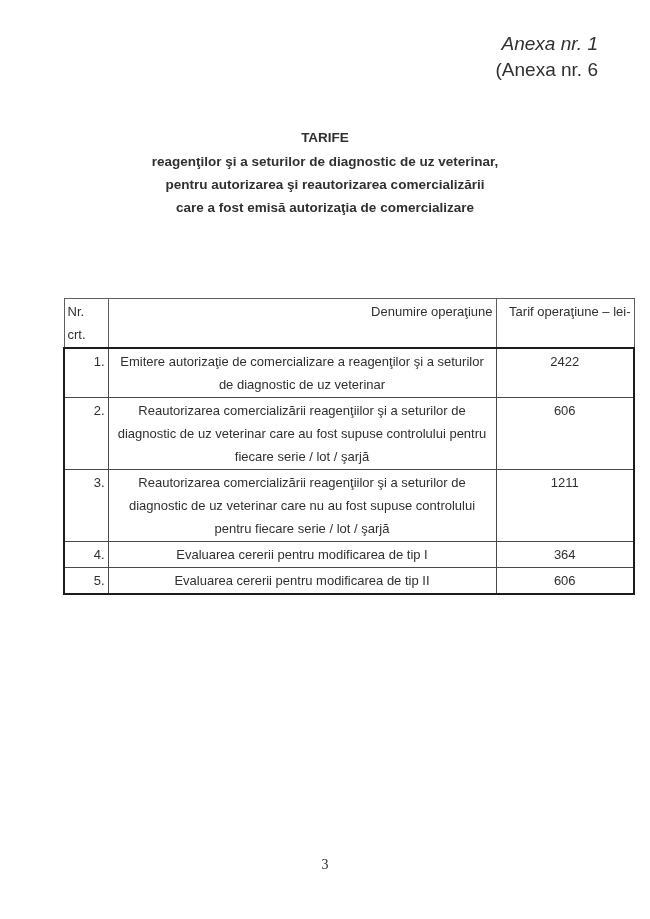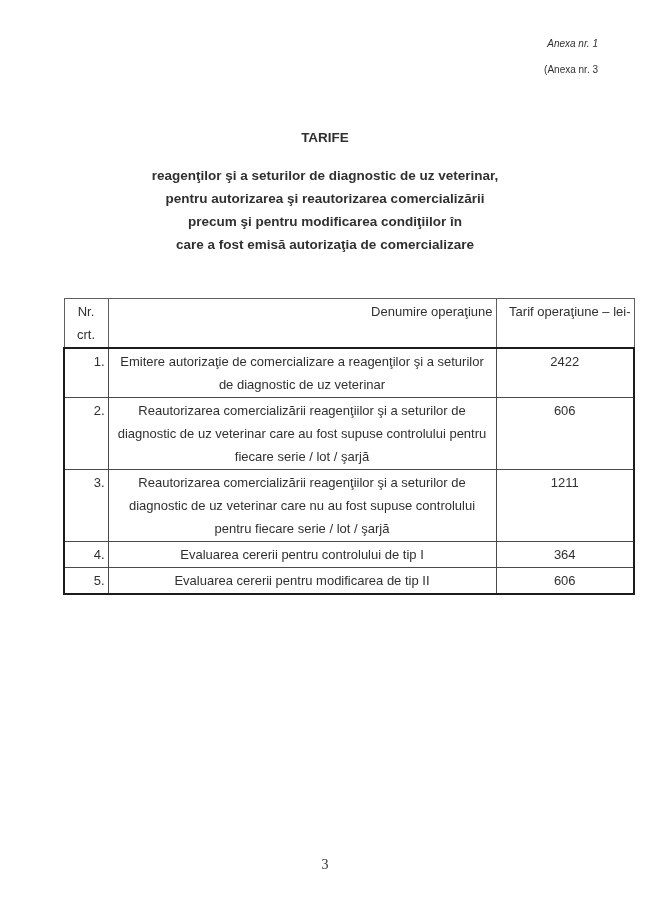--- a/index.html
+++ b/index.html
@@ -15,38 +15,38 @@
     font-family: "Liberation Sans", sans-serif;
     color: #303030;
     overflow: hidden;
   }
   
   .annex-block {
     position: absolute;
     top: 31px;
     right: 52px;
     text-align: right;
-    font-size: 10px;
+    font-size: 19px;
     line-height: 26px;
     white-space: nowrap;
   }
   .annex-line.italic { font-style: italic; }
 
   
   .title-block {
     position: absolute;
     top: 126px;
     left: 0;
     width: 650px;
     text-align: center;
     font-weight: bold;
     font-size: 13.5px;
     line-height: 23px;
   }
-  .title-heading { margin-bottom: 15px; }
+  .title-heading { margin-bottom: 1px; }
 
   
   table.tariff {
     position: absolute;
     top: 298px;
     left: 63px;
     width: 549px;
     border-collapse: collapse;
     table-layout: fixed;
     font-size: 13px;
@@ -56,21 +56,21 @@
     vertical-align: top;
     line-height: 23px;
     padding: 1px 3px;
     white-space: pre-line;
   }
   .col-nr    { width: 37px; }
   .col-den   { width: 381px; }
   .col-tarif { width: 131px; }
 
   thead td { height: 46px; }
-  thead .head-nr    { text-align: center; padding-right: 4px; }
+  thead .head-nr    { text-align: left; padding-right: 4px; }
   thead .head-den   { text-align: right; }
   thead .head-tarif { text-align: right; padding-left: 2px; white-space: nowrap; overflow: hidden; }
 
   
   table.tariff thead td { border-bottom: 2px solid #1c1c1c; }
   table.tariff tbody td { border-color: #4a4a4a; }
   table.tariff tbody tr td:first-child { border-left: 2px solid #1c1c1c; }
   table.tariff tbody tr td:last-child  { border-right: 2px solid #1c1c1c; text-align: center; }
   table.tariff tbody tr:last-child td  { border-bottom: 2px solid #1c1c1c; }
 
@@ -92,28 +92,27 @@
     font-size: 14px;
   }
 </style>
 </head>
 <body>
 
 <div class="page">
 
   <div class="annex-block">
     <div class="annex-line italic">Anexa nr. 1</div>
-    <div class="annex-line">(Anexa nr. 3</div>
+    <div class="annex-line">(Anexa nr. 6</div>
   </div>
 
   <div class="title-block">
     <div class="title-heading">TARIFE</div>
     <div class="title-line">reagenţilor şi a seturilor de diagnostic de uz veterinar,</div>
     <div class="title-line">pentru autorizarea şi reautorizarea comercializării</div>
-    <div class="title-line">precum şi pentru modificarea condiţiilor în</div>
     <div class="title-line">care a fost emisă autorizaţia de comercializare</div>
   </div>
 
   <table class="tariff">
     <thead>
       <tr>
         <td class="col-nr head-nr"><span>Nr.</span><br><span>crt.</span></td>
         <td class="col-den head-den">Denumire operaţiune</td>
         <td class="col-tarif head-tarif">Tarif operaţiune – lei-</td>
       </tr>
@@ -134,21 +133,21 @@
       </tr>
       <tr class="row-tall-3">
         <td class="col-nr cell-nr">3.</td>
         <td class="col-den cell-den">Reautorizarea comercializării reagenţiilor şi a seturilor de
 diagnostic de uz veterinar care nu au fost supuse controlului
 pentru fiecare serie / lot / şarjă</td>
         <td class="col-tarif cell-tarif">1211</td>
       </tr>
       <tr>
         <td class="col-nr cell-nr">4.</td>
-        <td class="col-den cell-den">Evaluarea cererii pentru controlului de tip I</td>
+        <td class="col-den cell-den">Evaluarea cererii pentru modificarea de tip I</td>
         <td class="col-tarif cell-tarif">364</td>
       </tr>
       <tr>
         <td class="col-nr cell-nr">5.</td>
         <td class="col-den cell-den">Evaluarea cererii pentru modificarea de tip II</td>
         <td class="col-tarif cell-tarif">606</td>
       </tr>
     </tbody>
   </table>
 

